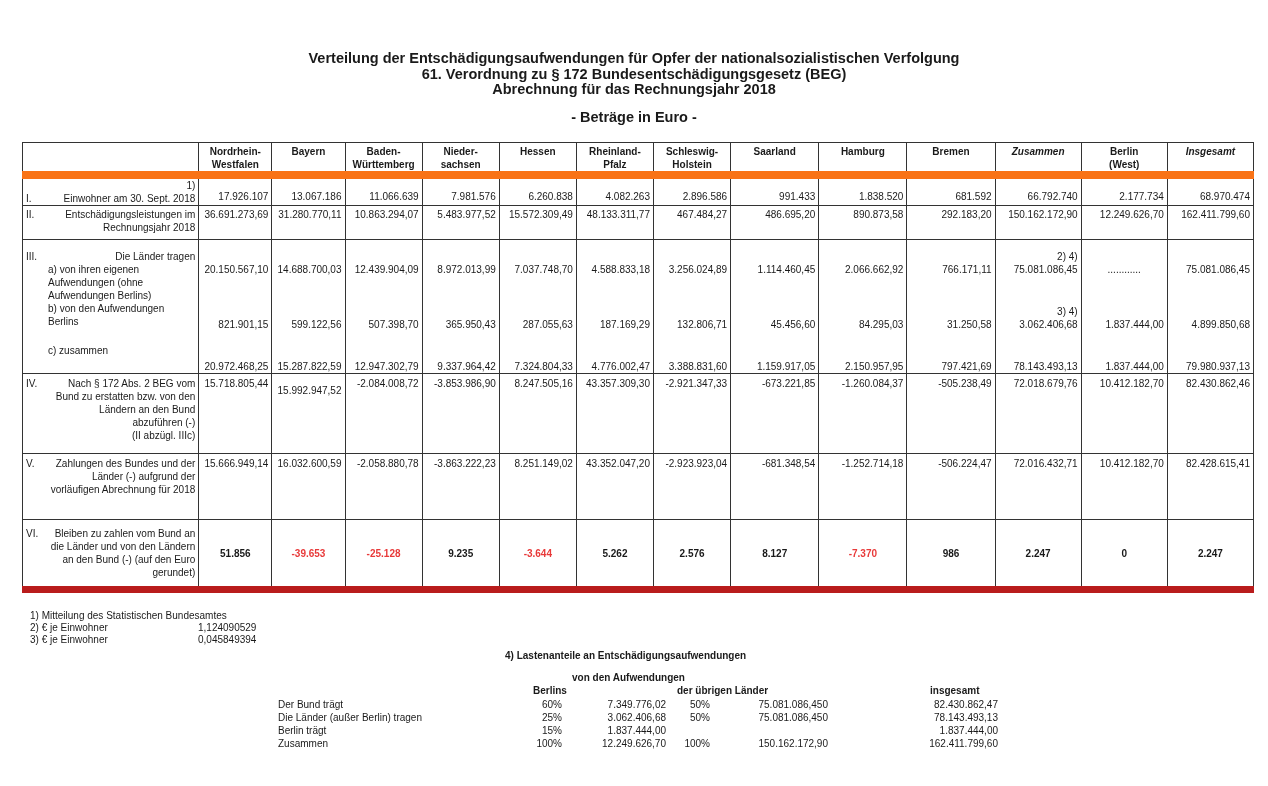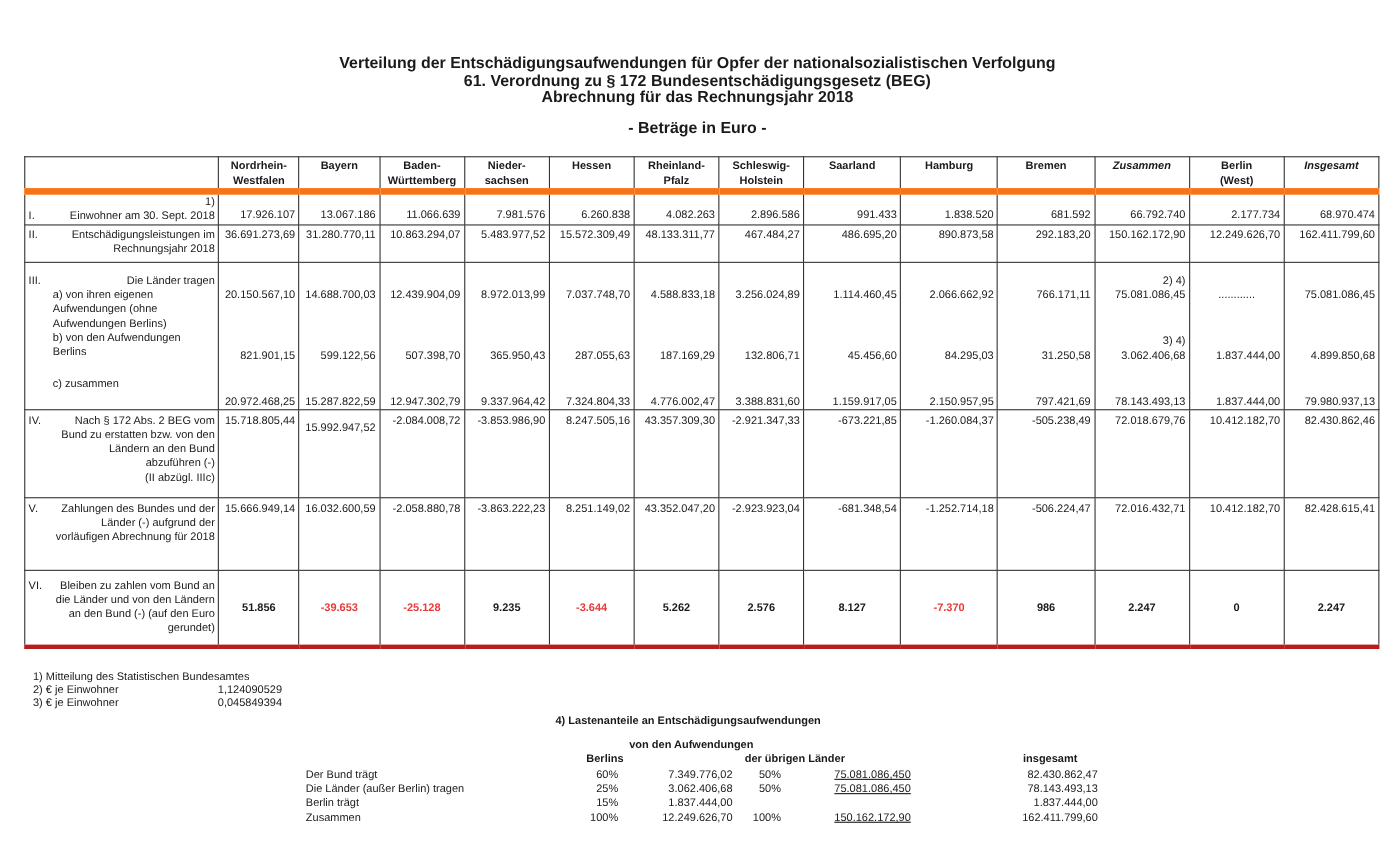--- a/index.html
+++ b/index.html
@@ -17,49 +17,49 @@
     position: absolute; left: 22px; top: 142px;
     border-collapse: collapse; table-layout: fixed;
     font-size: 10px; width: 1232px;
   }
   table.main td, table.main th {
     border: 1px solid #333; padding: 0 3px; vertical-align: top;
     line-height: 13px;
   }
   table.main th { font-weight: bold; text-align: center; vertical-align: top; padding-top: 2px; height: 26px; }
   table.main th.ital { font-style: italic; }
-  table.main tr.hdr th { border-bottom: 6px solid #f97316; }
+  table.main tr.hdr th { border-bottom: 8px solid #f97316; }
   table.main td.num { text-align: right; white-space: nowrap; }
   .lbl { display: flex; }
   .lbl .rn { width: 22px; flex: none; }
   .lbl .tx { flex: 1; text-align: right; }
   .fn { font-size: 10px; text-align: right; display: block; }
   .sub { padding-left: 22px; }
-  table.main tr.r6 td { vertical-align: middle; font-weight: bold; text-align: center; border-bottom: 4px solid #b91c1c; margin-left: 18px; }
+  table.main tr.r6 td { vertical-align: middle; font-weight: bold; text-align: center; border-bottom: 7px solid #b91c1c; margin-left: 18px; }
   table.main tr.r6 td.lbltd { font-weight: normal; text-align: left; }
   .neg { color: #e83a3a; }
   .dots { text-align: center !important; }
 
   .footnotes { position: absolute; left: 30px; top: 610px; font-size: 10px; line-height: 12px; }
   .footnotes .row { display: flex; }
   .footnotes .row .k { width: 168px; }
 
   .lasten { position: absolute; left: 0; top: 650px; width: 1268px; font-size: 10px; }
   .lasten .ltitle { position: absolute; left: 505px; top: 0; font-weight: bold; }
   .lasten .lsub { position: absolute; left: 572px; top: 22px; font-weight: bold; }
   .lasten .h-berlins { position: absolute; left: 533px; top: 35px; font-weight: bold; }
   .lasten .h-uebrige { position: absolute; left: 677px; top: 35px; font-weight: bold; }
   .lasten .h-insg { position: absolute; left: 930px; top: 35px; font-weight: bold; }
   .lasten .lrow { position: absolute; left: 0; height: 13px; width: 1268px; }
   .lasten .lrow span { position: absolute; top: 0; }
   .lasten .c-label { left: 278px; }
   .lasten .c-pct1 { left: 520px; width: 42px; text-align: right; }
   .lasten .c-val1 { left: 580px; width: 86px; text-align: right; }
   .lasten .c-pct2 { left: 680px; width: 30px; text-align: right; }
-  .lasten .c-val2 { left: 740px; width: 88px; text-align: right; text-decoration: underline; }
+  .lasten .c-val2 { left: 740px; width: 88px; text-align: right; }
   .lasten .c-total { left: 900px; width: 98px; text-align: right; }
 </style>
 </head>
 <body>
 
 <div class="title-block">
   <div class="t1">Verteilung der Entschädigungsaufwendungen für Opfer der nationalsozialistischen Verfolgung</div>
   <div class="t2">61. Verordnung zu § 172 Bundesentschädigungsgesetz (BEG)</div>
   <div class="t3">Abrechnung für das Rechnungsjahr 2018</div>
   <div class="t4">- Beträge in Euro -</div>

